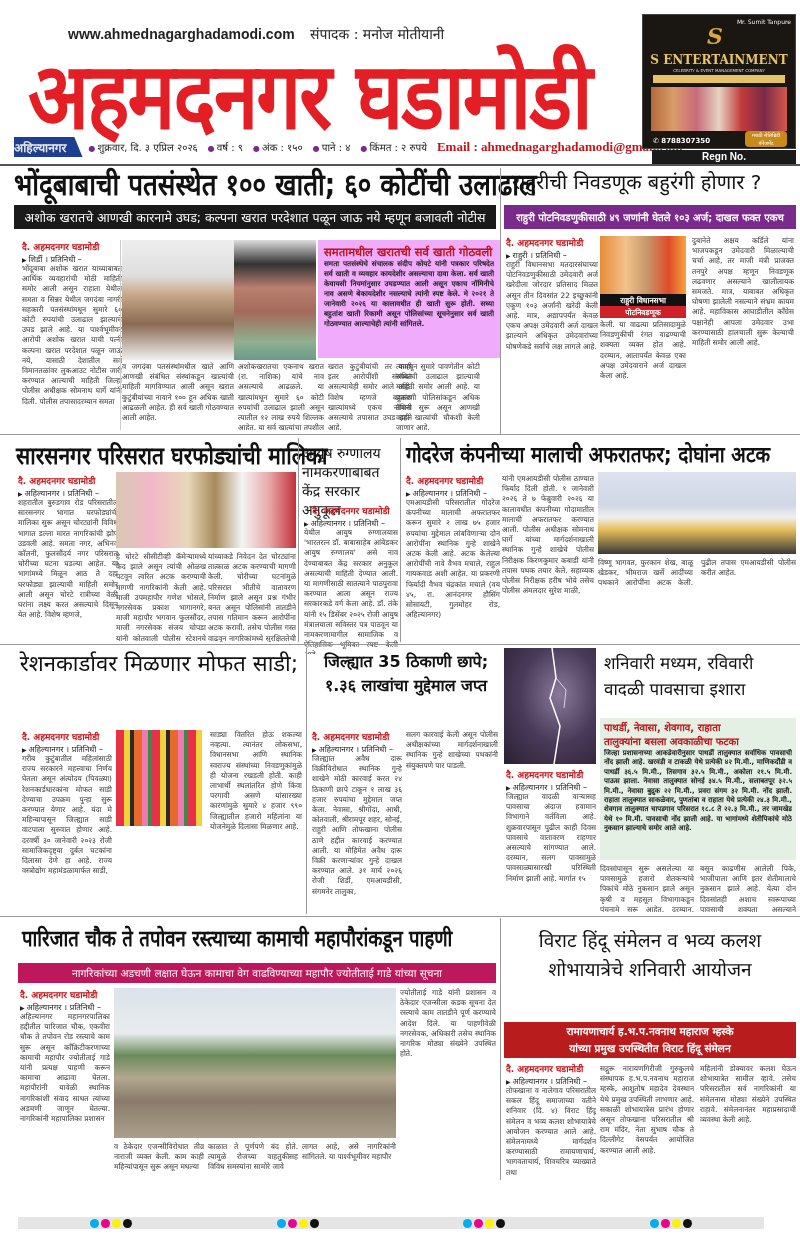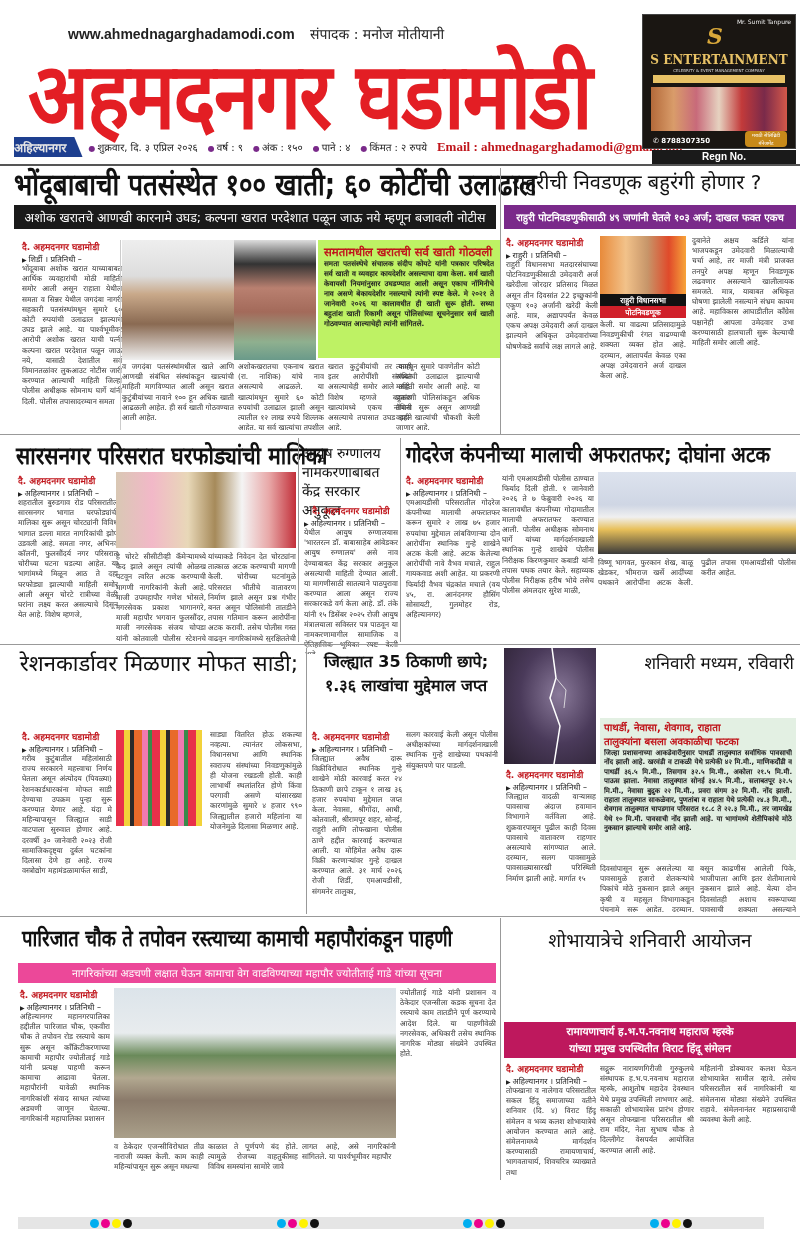--- a/index.html
+++ b/index.html
@@ -70,21 +70,21 @@
 <div class="abs subbar" style="left:14px;top:205px;width:482px;height:24px;background:#1a1a1a;font-size:12.5px">अशोक खरातचे आणखी कारनामे उघड; कल्पना खरात परदेशात पळून जाऊ नये म्हणून बजावली नोटीस</div>
 
 <div class="abs" style="left:22px;top:240px;width:100px">
   <div class="byline">दै. अहमदनगर घडामोडी</div>
   <div class="dateline">शिर्डी । प्रतिनिधी –</div>
   <div class="body" style="height:180px">भोंदूबाबा अशोक खरात याच्याबाबत आर्थिक व्यवहारांची मोठी माहिती समोर आली असून राहाता येथील समता व सिन्नर येथील जगदंबा नागरी सहकारी पतसंस्थांमधून सुमारे ६० कोटी रुपयांची उलाढाल झाल्याचे उघड झाले आहे. या पार्श्वभूमीवर आरोपी अशोक खरात याची पत्नी कल्पना खरात परदेशात पळून जाऊ नये, यासाठी देशातील सर्व विमानतळांवर लुकआउट नोटीस जारी करण्यात आल्याची माहिती जिल्हा पोलीस अधीक्षक सोमनाथ घार्गे यांनी दिली. पोलीस तपासादरम्यान समता</div>
 </div>
 <div class="abs vsep" style="left:120px;top:240px;height:190px"></div>
 <div class="abs photo" style="left:122px;top:240px;width:112px;height:120px;background:linear-gradient(180deg,#eee 0%,#ddd 30%,#c9a98a 45%,#8a6a52 70%,#f0f0f0 100%)"></div>
 <div class="abs photo" style="left:234px;top:240px;width:82px;height:120px;background:linear-gradient(180deg,#ddd 0%,#333 20%,#b98070 40%,#a36a5a 60%,#8fb08f 85%,#6a9a8a 100%)"></div>
-<div class="abs" style="left:318px;top:240px;width:182px;height:118px;background:#bef264;padding:4px 6px">
+<div class="abs" style="left:318px;top:240px;width:182px;height:118px;background:#f0abfc;padding:4px 6px">
   <div style="color:#c0151b;font-weight:900;font-size:11.5px;white-space:nowrap">समतामधील खरातची सर्व खाती गोठवली</div>
   <div class="body" style="font-size:7.2px;line-height:10px;font-weight:bold;color:#222;height:96px">समता पतसंस्थेचे संचालक संदीप कोयटे यांनी पत्रकार परिषदेत सर्व खाती व व्यवहार कायदेशीर असल्याचा दावा केला. सर्व खाती केवायसी नियमांनुसार उघडण्यात आली असून एकाच नॉमिनीचे नाव असणे बेकायदेशीर नसल्याचे त्यांनी स्पष्ट केले. मे २०२१ ते जानेवारी २०२६ या कालावधीत ही खाती सुरू होती. सध्या बहुतांश खाती रिकामी असून पोलिसांच्या सूचनेनुसार सर्व खाती गोठवण्यात आल्याचेही त्यांनी सांगितले.</div>
 </div>
 <div class="abs body" style="left:122px;top:362px;width:112px;height:68px">व जगदंबा पतसंस्थांमधील खाते आणि आणखी संबंधित संस्थांकडून खात्यांची माहिती मागविण्यात आली असून खरात कुटुंबीयांच्या नावाने १०० हून अधिक खाती आढळली आहेत. ही सर्व खाती गोठवण्यात आली आहेत.</div>
 <div class="abs body" style="left:238px;top:362px;width:86px;height:68px">अशोकखरातचा एकनाथ खरात (रा. नाशिक) यांचे नाव असल्याचे आढळले. या खात्यांमधून सुमारे ६० कोटी रुपयांची उलाढाल झाली असून त्यातील १२ लाख रुपये शिल्लक आहेत. या सर्व खात्यांचा तपशील सुरू आहे.</div>
 <div class="abs body" style="left:328px;top:362px;width:84px;height:68px">खरात कुटुंबीयांची तर काही इतर आरोपींशी संबंधित असल्याचेही समोर आले आहे. विशेष म्हणजे बहुतांश खात्यांमध्ये एकच नॉमिनी असल्याचे तपासात उघड झाले आहे.</div>
 <div class="abs body" style="left:396px;top:362px;width:84px;height:68px">त्यामधून सुमारे पावणेतीन कोटी रुपयांची उलाढाल झाल्याची माहिती समोर आली आहे. या प्रकरणी पोलिसांकडून अधिक तपास सुरू असून आणखी काही खात्यांची चौकशी केली जाणार आहे.</div>
 
 <div class="abs h1" style="left:512px;top:172px;font-size:20px;font-weight:normal">राहुरीची निवडणूक बहुरंगी होणार ?</div>
 <div class="abs subbar" style="left:504px;top:205px;width:292px;height:24px;background:#7a2a8a;font-size:10px;font-weight:bold">राहुरी पोटनिवडणुकीसाठी ४९ जणांनी घेतले १०३ अर्ज; दाखल फक्त एकच</div>
@@ -163,51 +163,53 @@
   <svg width="92" height="116">
       <polyline points="48,0 52,30 46,50 56,78 50,116" fill="none" stroke="#fff" stroke-width="1.5"></polyline>
       <polyline points="52,30 62,42 60,60" fill="none" stroke="#eee" stroke-width="0.8"></polyline>
     </svg>
 </div>
 <div class="abs" style="left:506px;top:768px;width:90px">
   <div class="byline">दै. अहमदनगर घडामोडी</div>
   <div class="dateline">अहिल्यानगर । प्रतिनिधी –</div>
   <div class="body" style="height:136px">जिल्ह्यात वादळी वाऱ्यासह पावसाचा अंदाज हवामान विभागाने वर्तविला आहे. शुक्रवारपासून पुढील काही दिवस पावसाचे वातावरण राहणार असल्याचे सांगण्यात आले. दरम्यान, सलग पावसामुळे पावसाळ्यासारखी परिस्थिती निर्माण झाली आहे. मार्गात १५</div>
 </div>
-<div class="abs" style="left:604px;top:650px;width:190px;text-align:right;font-size:17px;line-height:26px;color:#111">
+<div class="abs" style="left:604px;top:650px;width:190px;text-align:left;font-size:17px;line-height:26px;color:#111">
   <div>शनिवारी मध्यम, रविवारी</div>
+  <div>वादळी पावसाचा इशारा</div>
 </div>
 <div class="abs" style="left:600px;top:718px;width:196px;height:142px;background:#e3f0e3;padding:3px 4px">
   <div style="color:#c0151b;font-weight:900;font-size:10px;line-height:14px;white-space:nowrap">पाथर्डी, नेवासा, शेवगाव, राहाता</div>
   <div style="color:#c0151b;font-weight:900;font-size:10px;line-height:14px;white-space:nowrap">तालुक्यांना बसला अवकाळीचा फटका</div>
   <div class="body" style="font-size:6.9px;line-height:9.4px;font-weight:bold;color:#222;height:106px">जिल्हा प्रशासनाच्या आकडेवारीनुसार पाथर्डी तालुक्यात सर्वाधिक पावसाची नोंद झाली आहे. खरवंडी व टाकळी येथे प्रत्येकी ४२ मि.मी., माणिकदौंडी व पाथर्डी ३६.५ मि.मी., तिसगाव ३२.५ मि.मी., अकोला २१.५ मि.मी. पाऊस झाला. नेवासा तालुक्यात सोनई ३४.५ मि.मी., सलाबतपूर ३२.५ मि.मी., नेवासा बुद्रुक २२ मि.मी., प्रवरा संगम ३२ मि.मी. नोंद झाली. राहाता तालुक्यात साकळेवार, पुणतांबा व राहाता येथे प्रत्येकी २४.३ मि.मी., शेवगाव तालुक्यात चापडगाव परिसरात १८.८ ते २२.३ मि.मी., तर जामखेड येथे १० मि.मी. पावसाची नोंद झाली आहे. या भागांमध्ये शेतीपिकांचे मोठे नुकसान झाल्याचे समोर आले आहे.</div>
 </div>
 <div class="abs body" style="left:600px;top:864px;width:94px;height:48px">दिवसांपासून सुरू असलेल्या या पावसामुळे हजारो शेतकऱ्यांचे पिकांचे मोठे नुकसान झाले असून कृषी व महसूल विभागाकडून पंचनामे सुरू आहेत. दरम्यान, पाथर्डी तालुक्यातील आठ गावांमध्ये बुधवारी गारपिटीसह पावसाचा तडाखा</div>
 <div class="abs body" style="left:700px;top:864px;width:96px;height:48px">बसून काढणीस आलेली पिके, भाजीपाला आणि इतर शेतीमालाचे नुकसान झाले आहे. येत्या दोन दिवसांतही अशाच स्वरूपाच्या पावसाची शक्यता असल्याने नागरिकांनी सतर्क राहावे, असे आवाहन जिल्हा प्रशासनाने केले आहे.</div>
 
 <div class="abs rule" style="top:916px"></div>
 <div class="abs vsep" style="left:500px;top:918px;height:262px;background:#999"></div>
 
 <div class="abs h1" style="left:22px;top:928px;font-size:18.5px;transform:scaleY(1.2);transform-origin:top left">पारिजात चौक ते तपोवन रस्त्याच्या कामाची महापौरांकडून पाहणी</div>
-<div class="abs subbar" style="left:18px;top:963px;width:478px;height:20px;background:#ec4899;font-size:10.5px">नागरिकांच्या अडचणी लक्षात घेऊन कामाचा वेग वाढविण्याच्या महापौर ज्योतीताई गाडे यांच्या सूचना</div>
+<div class="abs subbar" style="left:18px;top:963px;width:478px;height:20px;background:#be185d;font-size:10.5px">नागरिकांच्या अडचणी लक्षात घेऊन कामाचा वेग वाढविण्याच्या महापौर ज्योतीताई गाडे यांच्या सूचना</div>
 <div class="abs" style="left:20px;top:988px;width:90px">
   <div class="byline">दै. अहमदनगर घडामोडी</div>
   <div class="dateline">अहिल्यानगर । प्रतिनिधी –</div>
   <div class="body" style="height:170px">अहिल्यानगर महानगरपालिका हद्दीतील पारिजात चौक, एकवीरा चौक ते तपोवन रोड रस्त्याचे काम सुरू असून काँक्रिटीकरणाच्या कामाची महापौर ज्योतीताई गाडे यांनी प्रत्यक्ष पाहणी करून कामाचा आढावा घेतला. महापौरांनी यावेळी स्थानिक नागरिकांशी संवाद साधत त्यांच्या अडचणी जाणून घेतल्या. नागरिकांनी महापालिका प्रशासन</div>
 </div>
 <div class="abs photo" style="left:114px;top:988px;width:282px;height:150px;background:linear-gradient(180deg,#dce4ea 0%,#e8ecee 30%,#6a8a5a 45%,#b2a890 60%,#8a7a6a 75%,#aaa08a 100%)"></div>
 <div class="abs body" style="left:114px;top:1142px;width:90px;height:40px">व ठेकेदार एजन्सीविरोधात तीव्र नाराजी व्यक्त केली. काम काही महिन्यांपासून सुरू असून मधल्या</div>
 <div class="abs body" style="left:208px;top:1142px;width:90px;height:40px">काळात ते पूर्णपणे बंद होते. त्यामुळे रोजच्या वाहतुकीसह विविध समस्यांना सामोरे जावे</div>
 <div class="abs body" style="left:302px;top:1142px;width:94px;height:40px">लागत आहे, असे नागरिकांनी सांगितले. या पार्श्वभूमीवर महापौर</div>
 <div class="abs body" style="left:400px;top:988px;width:96px;height:192px">ज्योतीताई गाडे यांनी प्रशासन व ठेकेदार एजन्सीला कडक सूचना देत रस्त्याचे काम तातडीने पूर्ण करण्याचे आदेश दिले. या पाहणीवेळी नगरसेवक, अधिकारी तसेच स्थानिक नागरिक मोठ्या संख्येने उपस्थित होते.</div>
 
 <div class="abs" style="left:504px;top:926px;width:292px;text-align:center;font-size:19px;line-height:29px;color:#111">
+  <div>विराट हिंदू संमेलन व भव्य कलश</div>
   <div>शोभायात्रेचे शनिवारी आयोजन</div>
 </div>
-<div class="abs" style="left:504px;top:1022px;width:292px;height:36px;background:#be185d;color:#fff;text-align:center;font-weight:900;font-size:10.5px;line-height:17px;padding-top:1px">
+<div class="abs" style="left:504px;top:1022px;width:292px;height:36px;background:#b91c1c;color:#fff;text-align:center;font-weight:900;font-size:10.5px;line-height:17px;padding-top:1px">
   <div>रामायणाचार्य ह.भ.प.नवनाथ महाराज म्हस्के</div>
   <div>यांच्या प्रमुख उपस्थितीत विराट हिंदू संमेलन</div>
 </div>
 <div class="abs" style="left:506px;top:1062px;width:90px">
   <div class="byline">दै. अहमदनगर घडामोडी</div>
   <div class="dateline">अहिल्यानगर । प्रतिनिधी –</div>
   <div class="body" style="height:100px">तोफखाना व नालेगाव परिसरातील सकल हिंदू समाजाच्या वतीने शनिवार (दि. ४) विराट हिंदू संमेलन व भव्य कलश शोभायात्रेचे आयोजन करण्यात आले आहे. संमेलनामध्ये मार्गदर्शन करण्यासाठी रामायणाचार्य, भागवताचार्य, शिवचरित्र व्याख्याते तथा</div>
 </div>
 <div class="abs body" style="left:600px;top:1064px;width:94px;height:116px">सद्गुरू नारायणगिरीजी गुरुकुलचे संस्थापक ह.भ.प.नवनाथ महाराज म्हस्के, आशुतोष महादेव देवस्थान येथे प्रमुख उपस्थिती लाभणार आहे. सकाळी शोभायात्रेस प्रारंभ होणार असून तोफखाना परिसरातील श्री राम मंदिर, नेता सुभाष चौक ते दिल्लीगेट वेसपर्यंत आयोजित करण्यात आली आहे.</div>
 <div class="abs body" style="left:700px;top:1064px;width:96px;height:116px">महिलांनी डोक्यावर कलश घेऊन शोभायात्रेत सामील व्हावे. तसेच परिसरातील सर्व नागरिकांनी या संमेलनास मोठ्या संख्येने उपस्थित राहावे. संमेलनानंतर महाप्रसादाची व्यवस्था केली आहे.</div>

